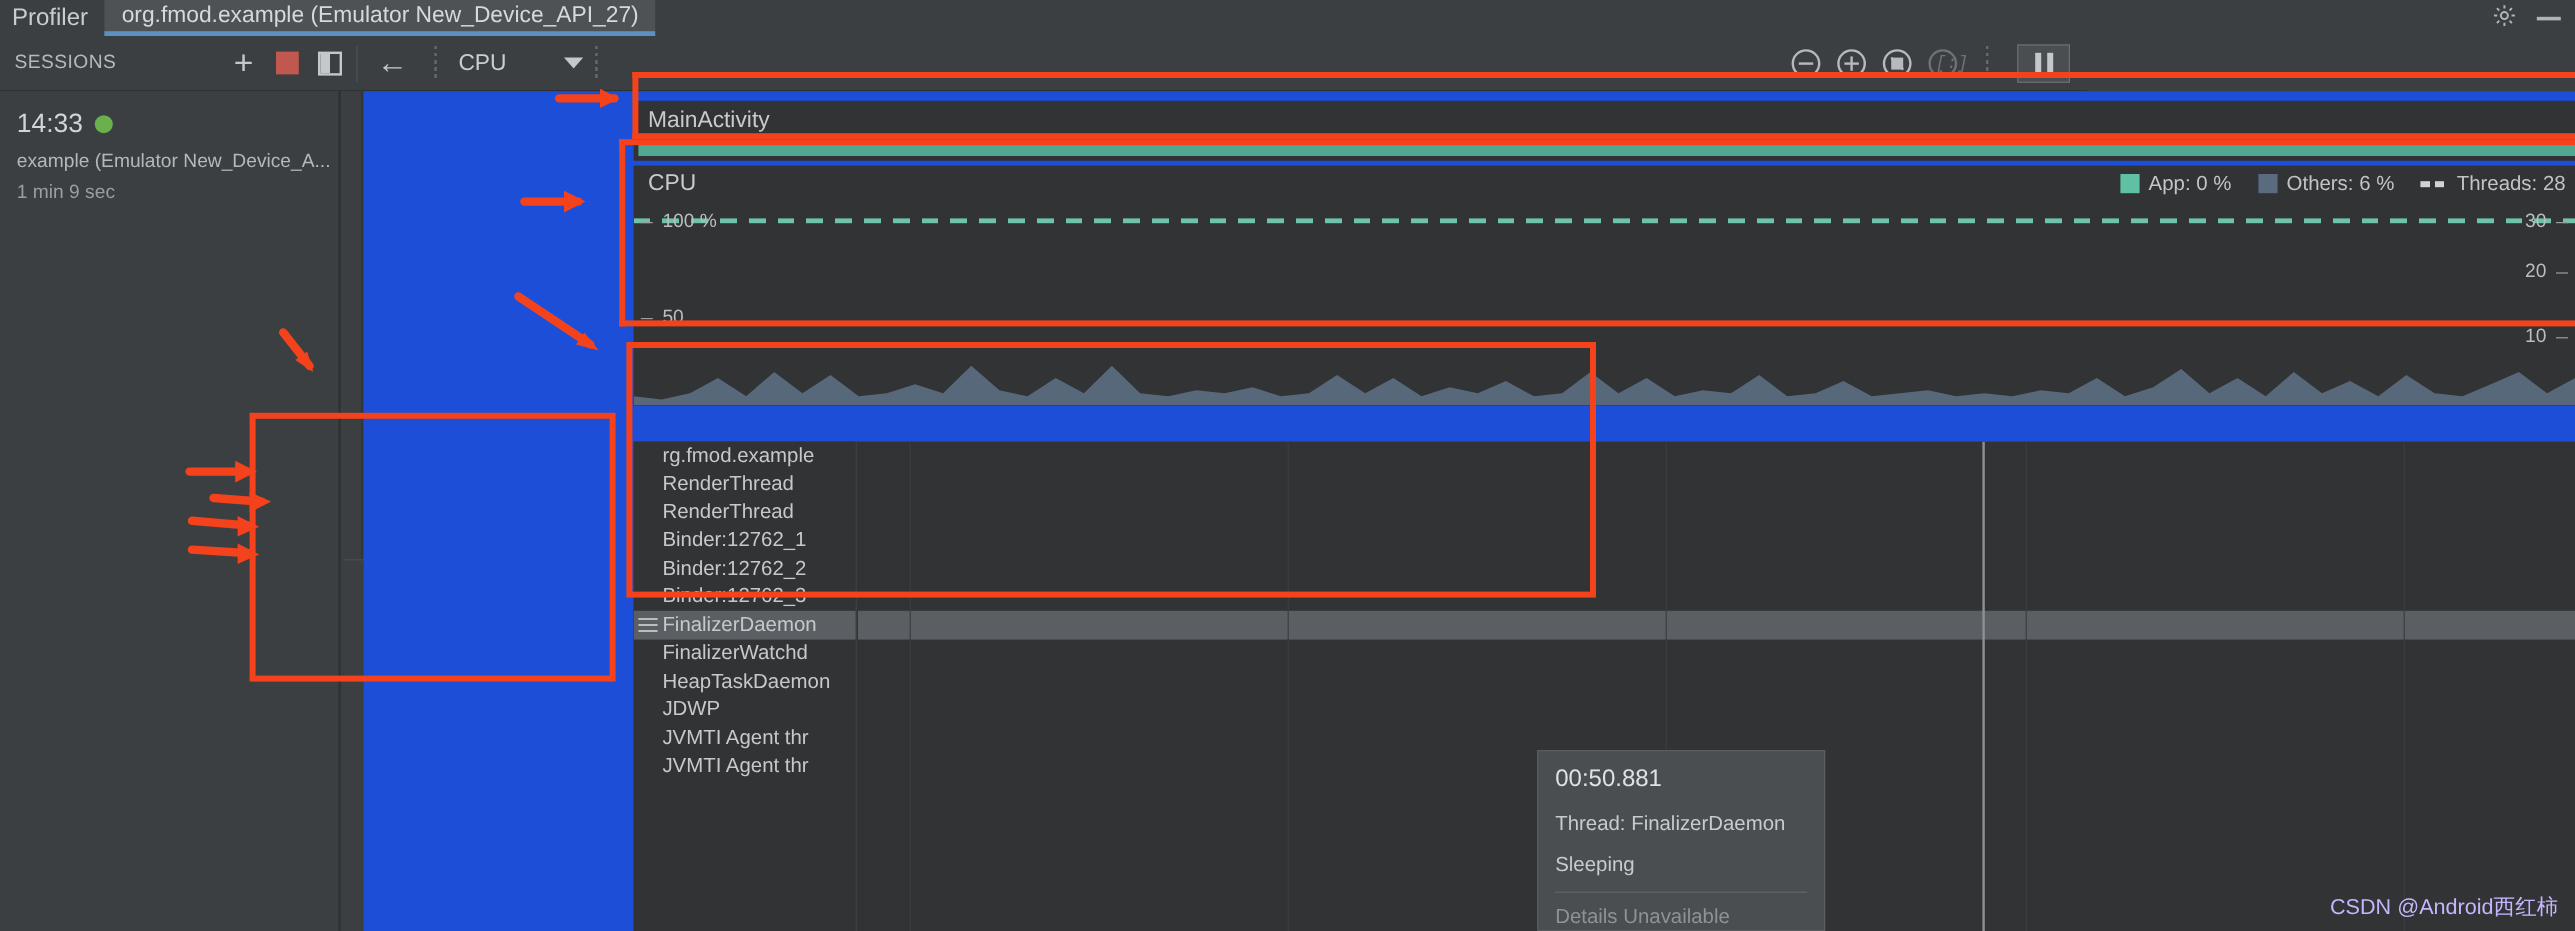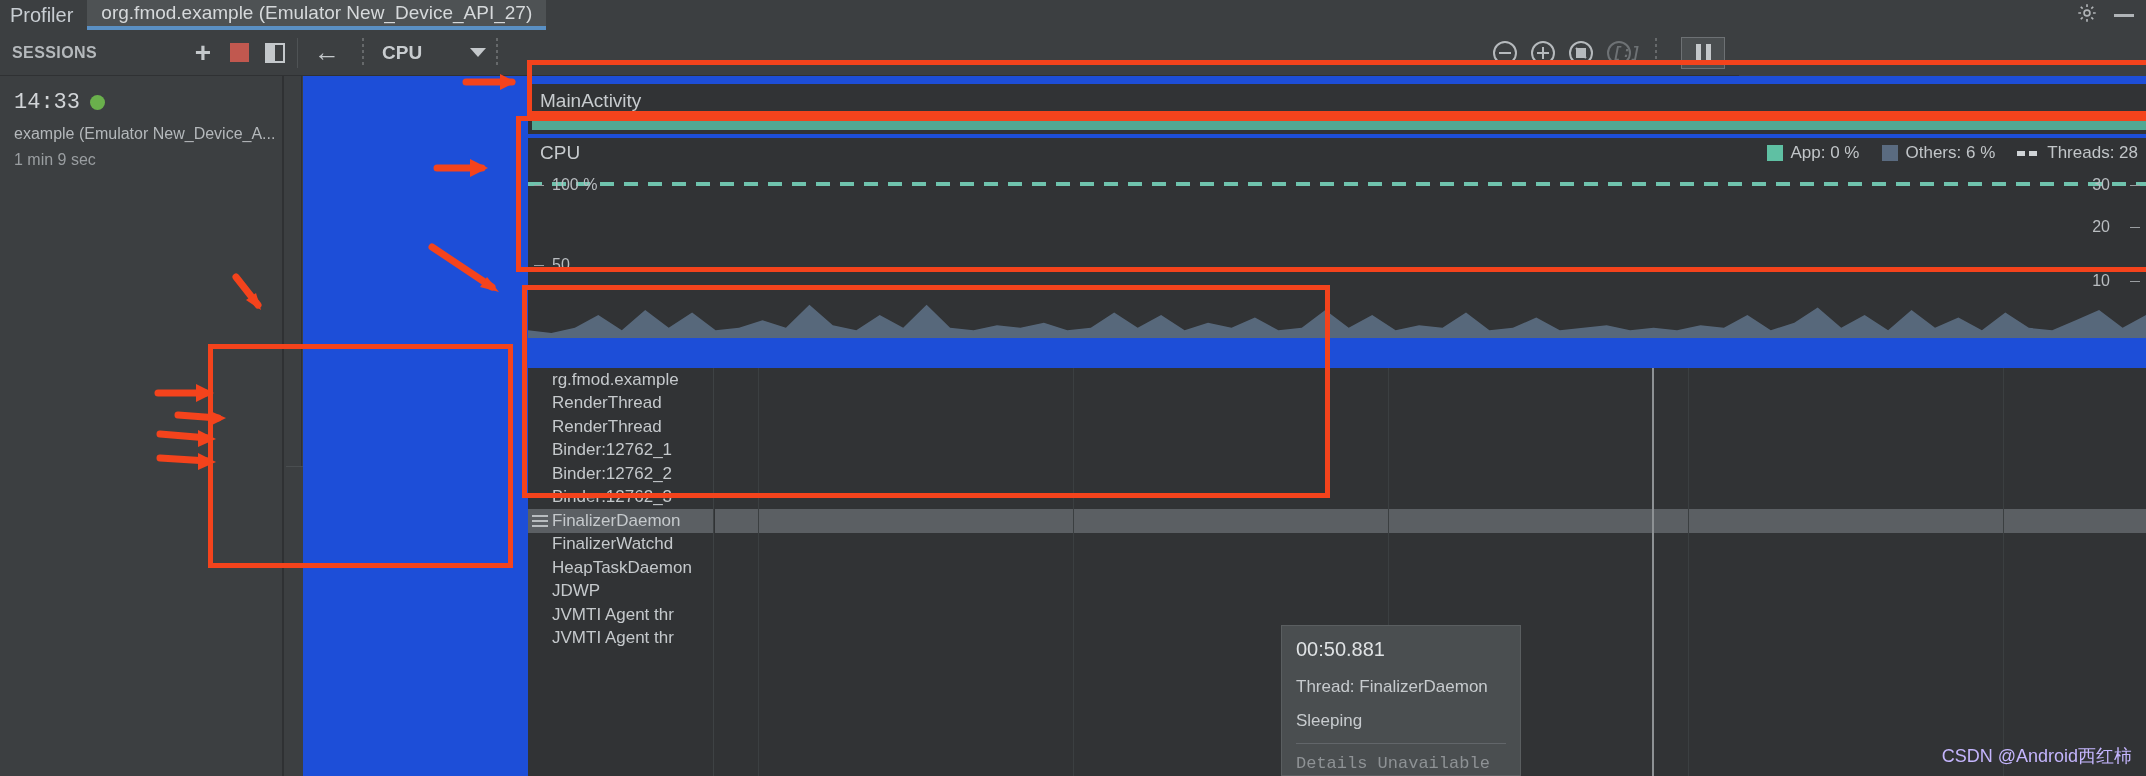--- a/index.html
+++ b/index.html
@@ -27,21 +27,21 @@
   }
   .tb-right { margin-left: auto; display: flex; align-items: center; gap: 16px; padding-right: 12px; }
   .ico { display: inline-block; color: #b0b4b7; }
   .gear { width: 22px; height: 22px; }
   .minimize { width: 20px; height: 3px; background: #b0b4b7; }
 
   
   .toolbar {
     position: absolute; left: 0; top: 30px; width: 1739px; height: 46px;
     background: #3c3f41; border-bottom: 1px solid #2f3133;
-    display: flex; align-items: center; font-weight: bold;
+    display: flex; align-items: center;
   }
   .sessions-label {
     width: 185px; font-size: 16px; letter-spacing: .4px; color: #b5b9bc; padding-left: 12px;
   }
   .tb-btn { width: 36px; height: 36px; display: flex; align-items: center; justify-content: center; cursor: default; }
   .plus { font-size: 28px; color: #c4c8cb; line-height: 1; }
   .stopsq { width: 19px; height: 19px; background: #c1584f; }
   .splitsq { width: 20px; height: 20px; border: 2px solid #c4c8cb; position: relative; }
   .splitsq:after { content:""; position:absolute; left:0; top:0; bottom:0; width: 8px; background:#c4c8cb; }
   .tb-sep { width: 1px; height: 30px; background: #4f5355; margin: 0 4px; }
@@ -59,21 +59,21 @@
   .brk { font-size: 15px; color: #6e7275; font-family: "Liberation Mono", monospace; }
   .pausebtn { width: 44px; height: 32px; border: 1px solid #6d7174; background: #4a4e50; display: flex; align-items: center; justify-content: center; gap: 5px; }
   .pausebtn i { width: 5px; height: 17px; background: #c4c8cb; display: block; }
 
   
   .sidebar {
     position: absolute; left: 0; top: 76px; width: 302px; height: 700px;
     background: #3c3f41; border-right: 1px solid #2f3133;
   }
   .session-card { padding: 14px 14px 10px 14px; }
-  .session-time { font-size: 22px; color: #d2d5d8; display: flex; align-items: center; gap: 10px; font-family: Liberation Mono, monospace; }
+  .session-time { font-size: 22px; color: #d2d5d8; display: flex; align-items: center; gap: 10px; }
   .green-dot { width: 15px; height: 15px; border-radius: 50%; background: #6ab04c; }
   .session-name { font-size: 16px; color: #b4b8bb; margin-top: 10px; white-space: nowrap; overflow: hidden; }
   .session-dur { font-size: 16px; color: #9a9ea1; margin-top: 8px; }
   .sidebar-split { position:absolute; left: 282px; top: 76px; width: 2px; height: 700px; background:#2f3133; }
 
   
   .config-panel {
     position: absolute; left: 286px; top: 466px; width: 416px; height: 310px;
     background: #3c3f41; border-top: 1px solid #4a4e50;
   }
@@ -122,21 +122,21 @@
     position: absolute; right: 8px; top: 5px; display: flex; align-items: center; gap: 22px;
     font-size: 17px; color: #c1c5c8;
   }
   .legend-item { display: flex; align-items: center; gap: 8px; }
   .sw { width: 16px; height: 16px; display: block; }
   .sw-dash { width: 22px; height: 5px; background: repeating-linear-gradient(to right,#cfd3d6 0 8px,transparent 8px 12px); }
 
   .cpu-plot { position: absolute; left: 0; top: 30px; width: 100%; height: 170px; overflow: hidden; }
   .axis-l { position: absolute; left: 6px; font-size: 16px; color: #b9bdc0; display: flex; align-items: center; gap: 8px; }
   .tick { display: inline-block; width: 10px; height: 1px; background: #9a9ea1; }
-  .axis-r { position: absolute; right: 6px; font-size: 16px; color: #b9bdc0; display: flex; align-items: center; gap: 20px; }
+  .axis-r { position: absolute; right: 6px; font-size: 16px; color: #b9bdc0; display: flex; align-items: center; gap: 8px; }
   .thresh-line {
     position: absolute; left: 0; right: 0; top: 14px; height: 4px;
     background: repeating-linear-gradient(to right,#6fc3ad 0 14px,transparent 14px 24px);
   }
 
   
   .threads-head { position: absolute; left: 225px; top: 266px; width: 1618px; height: 26px; display: flex; align-items: center; gap: 10px; }
   .tri { width: 0; height: 0; border-left: 8px solid transparent; border-right: 8px solid transparent; border-top: 9px solid #c4c8cb; }
   .threads-title { font-size: 19px; color: #c8cccf; letter-spacing: .3px; }
 
@@ -155,21 +155,21 @@
 
   
   .tooltip {
     position: absolute; left: 1281px; top: 625px; width: 240px; height: 151px;
     background: #4a4e50; border: 1px solid #5a5e60; padding: 12px 14px; z-index: 40;
   }
   .tt-time { font-size: 20px; color: #dfe2e4; }
   .tt-thread { font-size: 17px; color: #c7cbce; margin-top: 16px; }
   .tt-state { font-size: 17px; color: #c7cbce; margin-top: 14px; }
   .tt-rule { height: 1px; background: #62666a; margin: 12px 0 10px 0; }
-  .tt-na { font-size: 17px; color: #8e9295; font-family: Liberation Mono, monospace; }
+  .tt-na { font-size: 17px; color: #8e9295; }
 
   
   .anno { position: absolute; border: 5px solid #f4431c; z-index: 60; pointer-events: none; }
   .arrow { position: absolute; z-index: 61; pointer-events: none; }
   .watermark {
     position: absolute; right: 14px; bottom: 8px; font-size: 18px; color: #c4b5fd; z-index: 70;
   }
   .cursor-line { position: absolute; top: 0; bottom: 0; width: 2px; background: #8d9194; }
 </style>
 </head>

